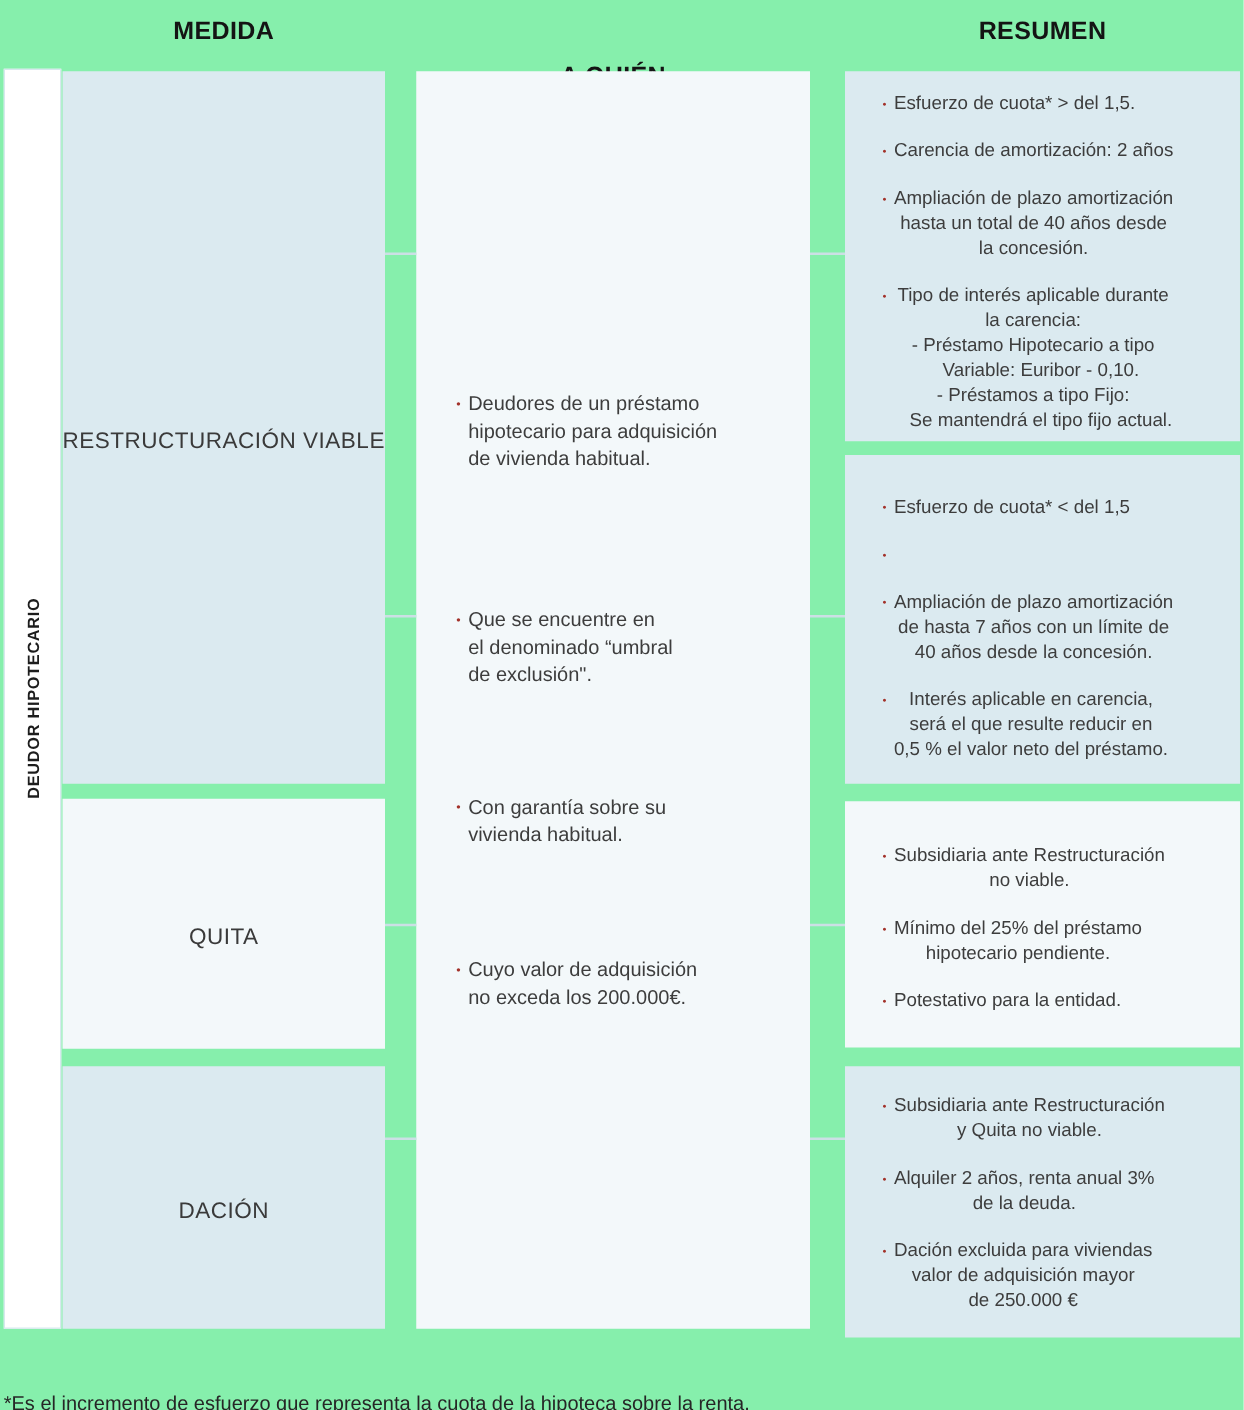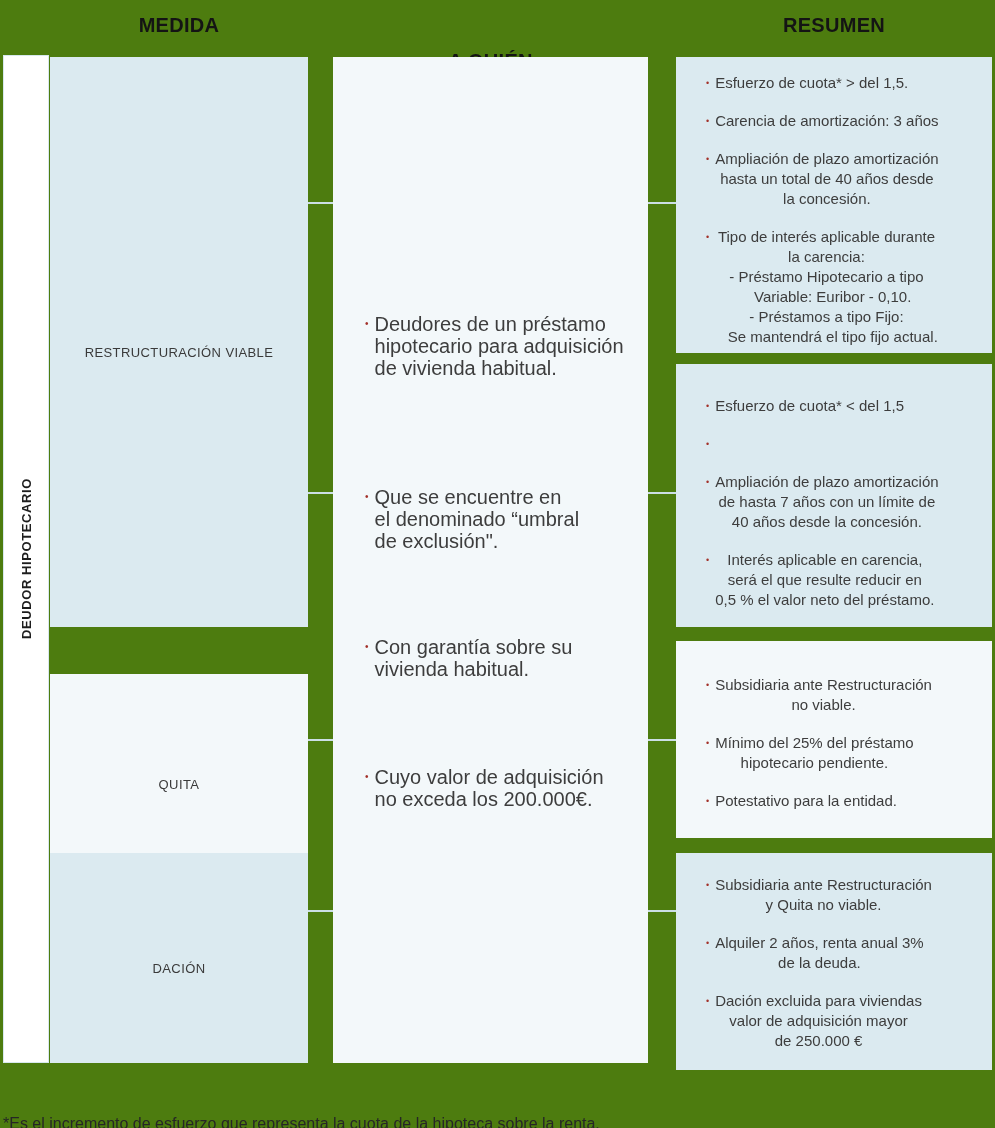--- a/index.html
+++ b/index.html
@@ -1,17 +1,17 @@
 <!DOCTYPE html>
 <html><head>
 <meta charset="utf-8">
 <style>
   html,body { margin:0; padding:0; background:#ffffff; }
   .canvas {
-    position:relative; width:995px; height:1128px; background:#4d7c0f;
+    position:relative; width:995px; height:1128px; background:#86efac;
     font-family:"Liberation Sans", sans-serif; overflow:hidden;
   }
   .col-header {
     position:absolute; top:14px; text-align:center;
     font-size:20px; font-weight:bold; color:#141414; letter-spacing:.3px;
   }
   .h-medida  { left:50px;  width:258px; }
   .h-aquien  { left:333px; width:315px;margin-top:36px; }
   .h-resumen { left:676px; width:316px; }
 
@@ -24,29 +24,29 @@
     writing-mode:vertical-rl; transform:rotate(180deg);
     font-size:13px; font-weight:bold; color:#1d1d1d; letter-spacing:.6px;
     white-space:nowrap;
   }
 
   .box { position:absolute; box-sizing:border-box; }
   .blue { background:#dbeaf0; }
   .pale { background:#f3f8fa; }
 
   .medida-box { display:flex; align-items:center; justify-content:center; }
-  .medida-label { font-size:13px; color:#3a3a3a; letter-spacing:.4px;margin-top:20px; }
+  .medida-label { font-size:18px; color:#3a3a3a; letter-spacing:.4px;margin-top:20px; }
   #m-restructuracion { left:50px; top:57px;  width:258px; height:570px; }
-  #m-quita           { left:50px; top:674px; width:258px; height:200px; }
+  #m-quita           { left:50px; top:639px; width:258px; height:200px; }
   #m-dacion          { left:50px; top:853px; width:258px; height:210px; }
 
   #aquien-box { left:333px; top:57px; width:315px; height:1006px; }
   .aq-bullet { position:absolute; left:32px; display:flex; align-items:flex-start; }
   #aqb0 { top:256px; } #aqb1 { top:429px; } #aqb2 { top:579px; } #aqb3 { top:709px; }
-  .aq-text { font-size:20px; line-height:22px; color:#3d3d3d; white-space:pre-wrap; }
+  .aq-text { font-size:16px; line-height:22px; color:#3d3d3d; white-space:pre-wrap; }
   .aq-dot { font-size:10px; line-height:22px; color:#a3322a; margin-right:6px; flex:0 0 auto; }
 
   .res-box { padding:16px 10px 0 30px; }
   #r-viable   { left:676px; top:57px;  width:316px; height:296px; padding-top:16px; }
   #r-noviable { left:676px; top:364px; width:316px; height:263px; padding-top:32px; }
   #r-quita    { left:676px; top:641px; width:316px; height:197px; padding-top:34px; }
   #r-dacion   { left:676px; top:853px; width:316px; height:217px; padding-top:22px; }
   .res-bullet { display:flex; align-items:flex-start; margin-bottom:18px; }
   .res-text { font-size:15px; line-height:20px; color:#3d3d3d; white-space:pre-wrap;text-align:center; }
   .res-dot { font-size:9px; line-height:20px; color:#a3322a; margin-right:6px; flex:0 0 auto; }
@@ -109,21 +109,21 @@
     </div>
   </div>
 
   <div class="box blue res-box" id="r-viable">
     <div class="res-bullet">
       <span class="res-dot">•</span>
       <span class="res-text">Esfuerzo de cuota* &gt; del 1,5.</span>
     </div>
     <div class="res-bullet">
       <span class="res-dot">•</span>
-      <span class="res-text">Carencia de amortización: 3 años</span>
+      <span class="res-text">Carencia de amortización: 2 años</span>
     </div>
     <div class="res-bullet">
       <span class="res-dot">•</span>
       <span class="res-text">Ampliación de plazo amortización
 hasta un total de 40 años desde
 la concesión.</span>
     </div>
     <div class="res-bullet">
       <span class="res-dot">•</span>
       <span class="res-text">Tipo de interés aplicable durante

